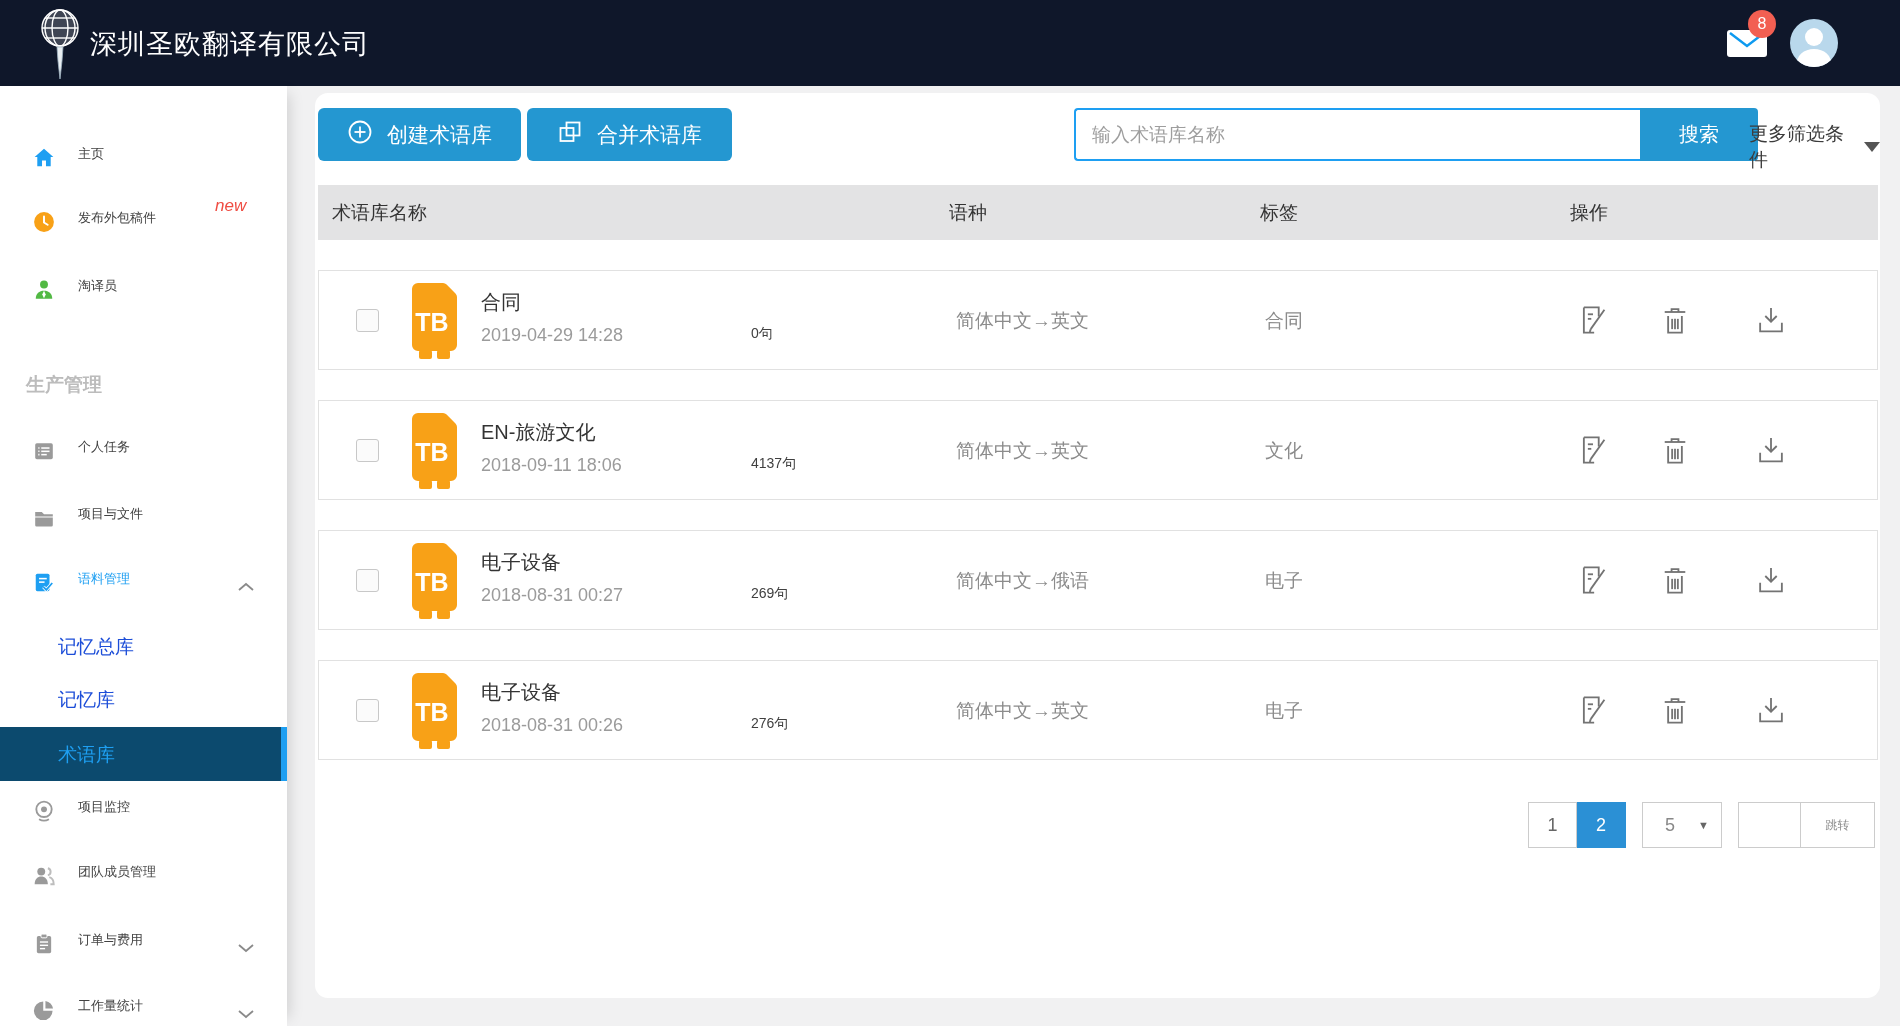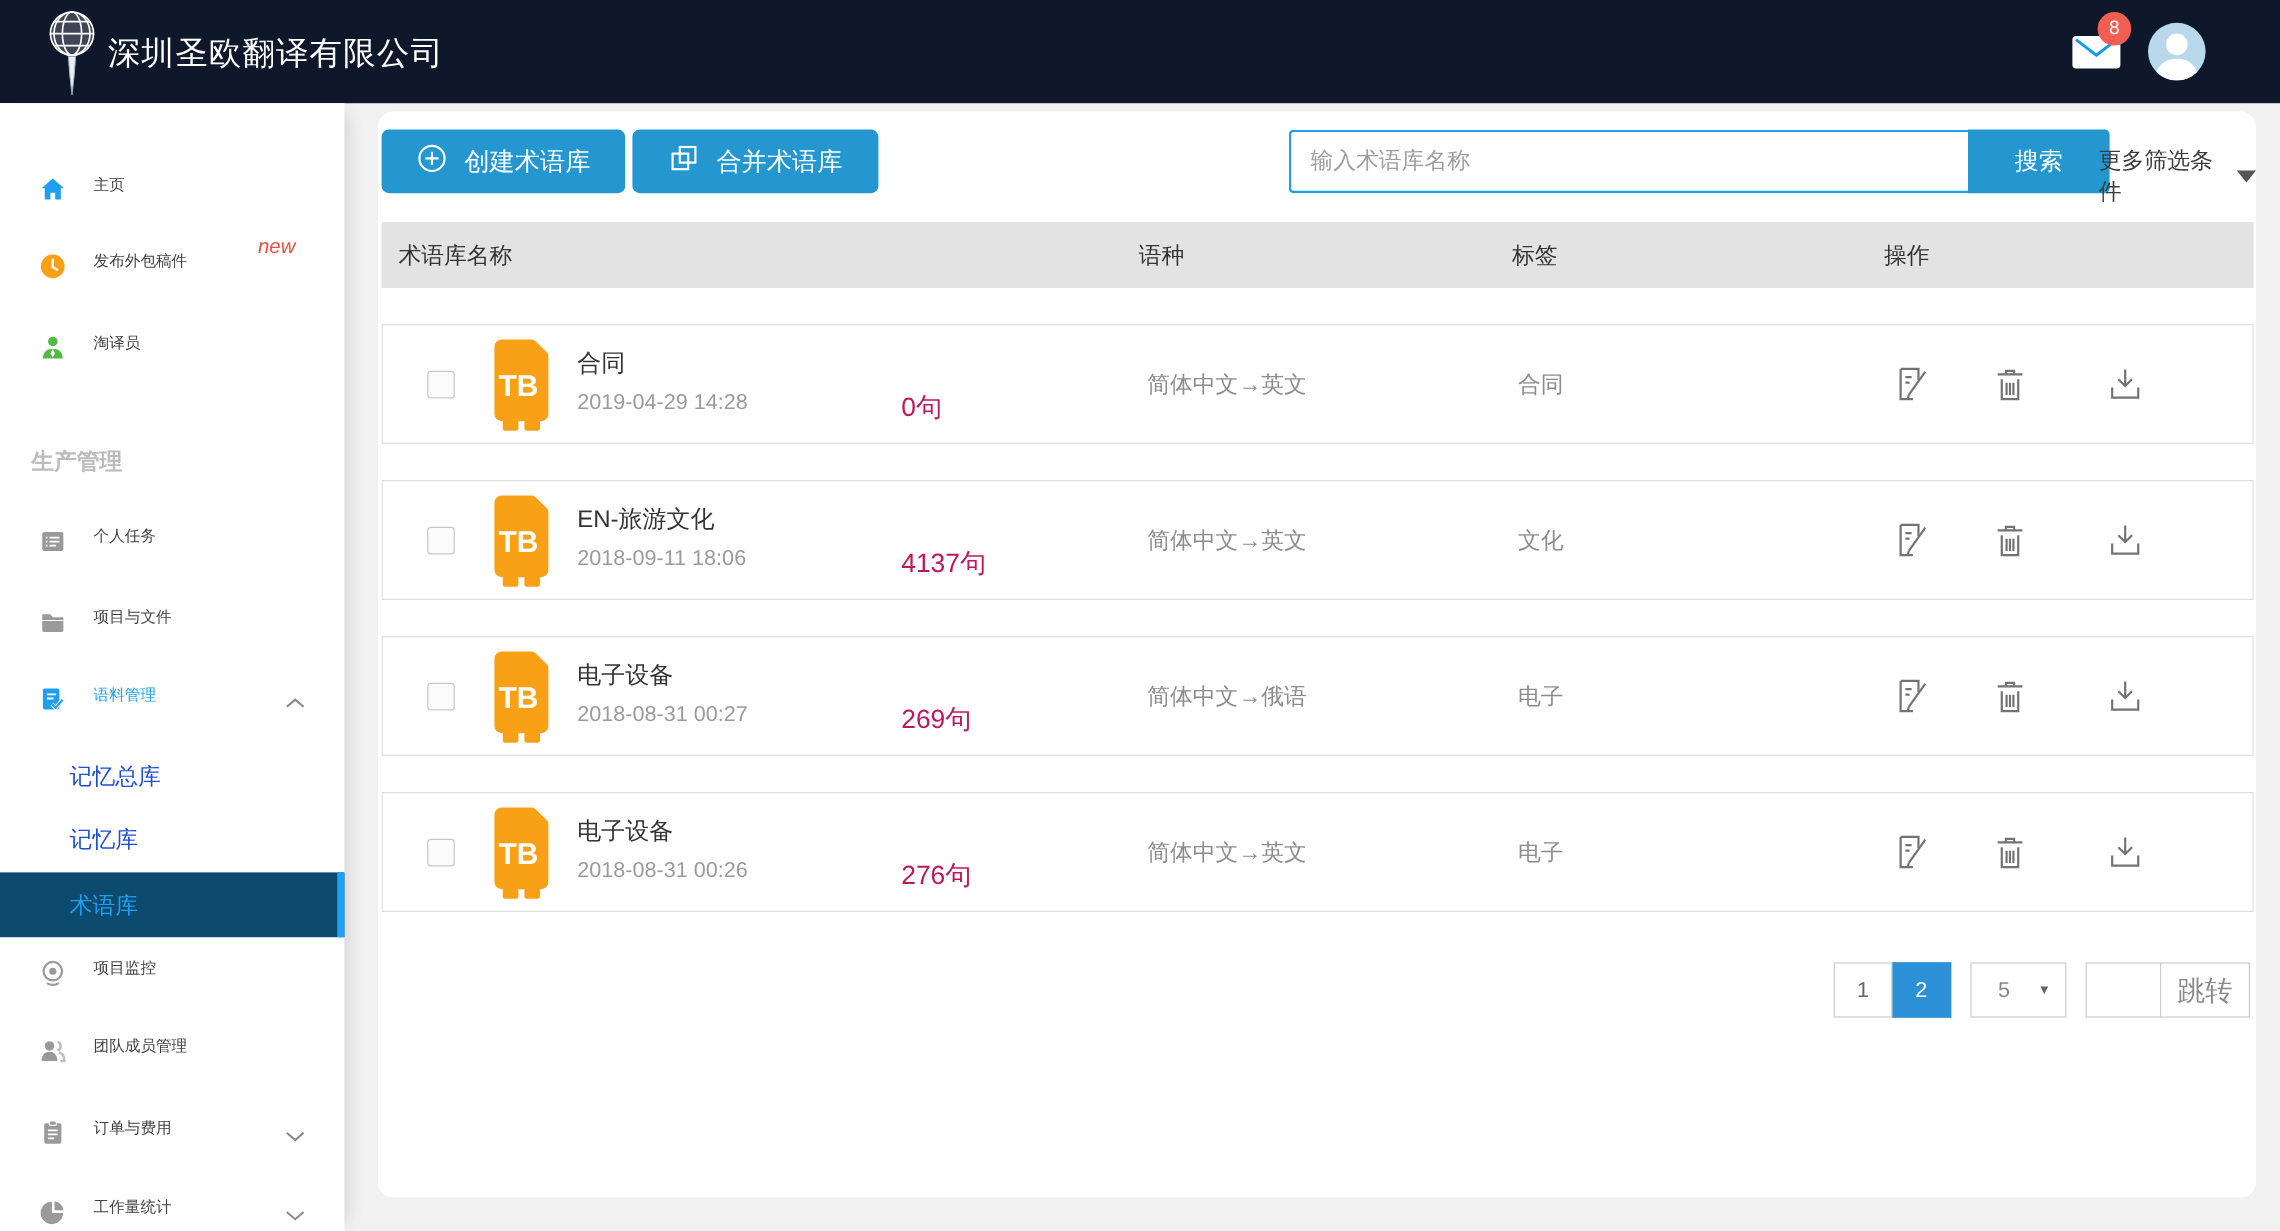--- a/index.html
+++ b/index.html
@@ -54,40 +54,40 @@
   .th-name { left:14px; } .th-lang { left:631px; } .th-tag { left:942px; } .th-act { left:1252px; }
   .row { position:absolute; left:3px; width:1560px; height:100px; background:#fff; border:1px solid #e1e1e1; }
   .r0 { top:177px; } .r1 { top:307px; } .r2 { top:437px; } .r3 { top:567px; }
   .cb { position:absolute; left:37px; top:38px; width:23px; height:23px; background:#fbfbfb;
     border:1px solid #c8c8c8; border-radius:3px; cursor:pointer; }
   .tbwrap { position:absolute; left:87px; top:11px; width:60px; height:78px; }
   .tb-txt { position:absolute; left:0; top:26px; width:52px; text-align:center; color:#fff;
     font-size:25px; font-weight:bold; }
   .nm { position:absolute; left:162px; top:18px; font-size:20px; color:#333; font-weight:500; cursor:pointer; }
   .dt { position:absolute; left:162px; top:54px; font-size:18px; color:#9b9b9b; }
-  .ct { position:absolute; left:432px; top:54px; font-size:22px; color:#be185d; }
+  .ct { position:absolute; left:432px; top:54px; font-size:14px; color:#404040; }
   .lg { position:absolute; left:637px; top:37px; font-size:19px; color:#8c8c8c; }
   .tg { position:absolute; left:946px; top:37px; font-size:19px; color:#8c8c8c; }
   .act { position:absolute; top:33px; width:32px; height:32px; cursor:pointer; }
   .a1 { left:1258px; } .a2 { left:1340px; } .a3 { left:1436px; }
   
   .pager { position:absolute; left:1213px; top:709px; height:46px; }
   .pages { position:absolute; left:0; top:0; display:flex; }
   .pg { width:49px; height:46px; border:1px solid #ccc; background:#fff; color:#666; font-size:18px;
     display:flex; align-items:center; justify-content:center; cursor:pointer; }
   .pg + .pg { border-left:none; }
   .pg.active { background:#2b90d5; border-color:#2b90d5; color:#fff; }
   .psize { position:absolute; left:114px; top:0; width:80px; height:46px; border:1px solid #ccc;
     background:#fff; color:#888; font-size:18px; display:flex; align-items:center;
     justify-content:space-between; padding:0 12px 0 22px; cursor:pointer; }
   .psize .tri { font-size:11px; color:#666; }
   .jump { position:absolute; left:210px; top:0; display:flex; }
   .jinput { width:62px; height:46px; border:1px solid #ccc; border-right:none; outline:none;
     font-size:18px; text-align:center; font-family:"Liberation Sans","DejaVu Sans",sans-serif; }
-  .jbtn { width:75px; height:46px; border:1px solid #ccc; background:#fff; color:#8a8a8a; font-size:23px;
+  .jbtn { width:75px; height:46px; border:1px solid #ccc; background:#fff; color:#8a8a8a; font-size:12px;
     display:flex; align-items:center; justify-content:center; cursor:pointer; }
 </style>
 </head>
 <body>
 
 <div class="hdr">
   <span class="logo">
     <svg width="44" height="76" viewBox="0 0 44 76">
       <g stroke="#fff" stroke-width="1.4" fill="rgba(255,255,255,0.2)">
         <circle cx="22" cy="22" r="18"></circle>

